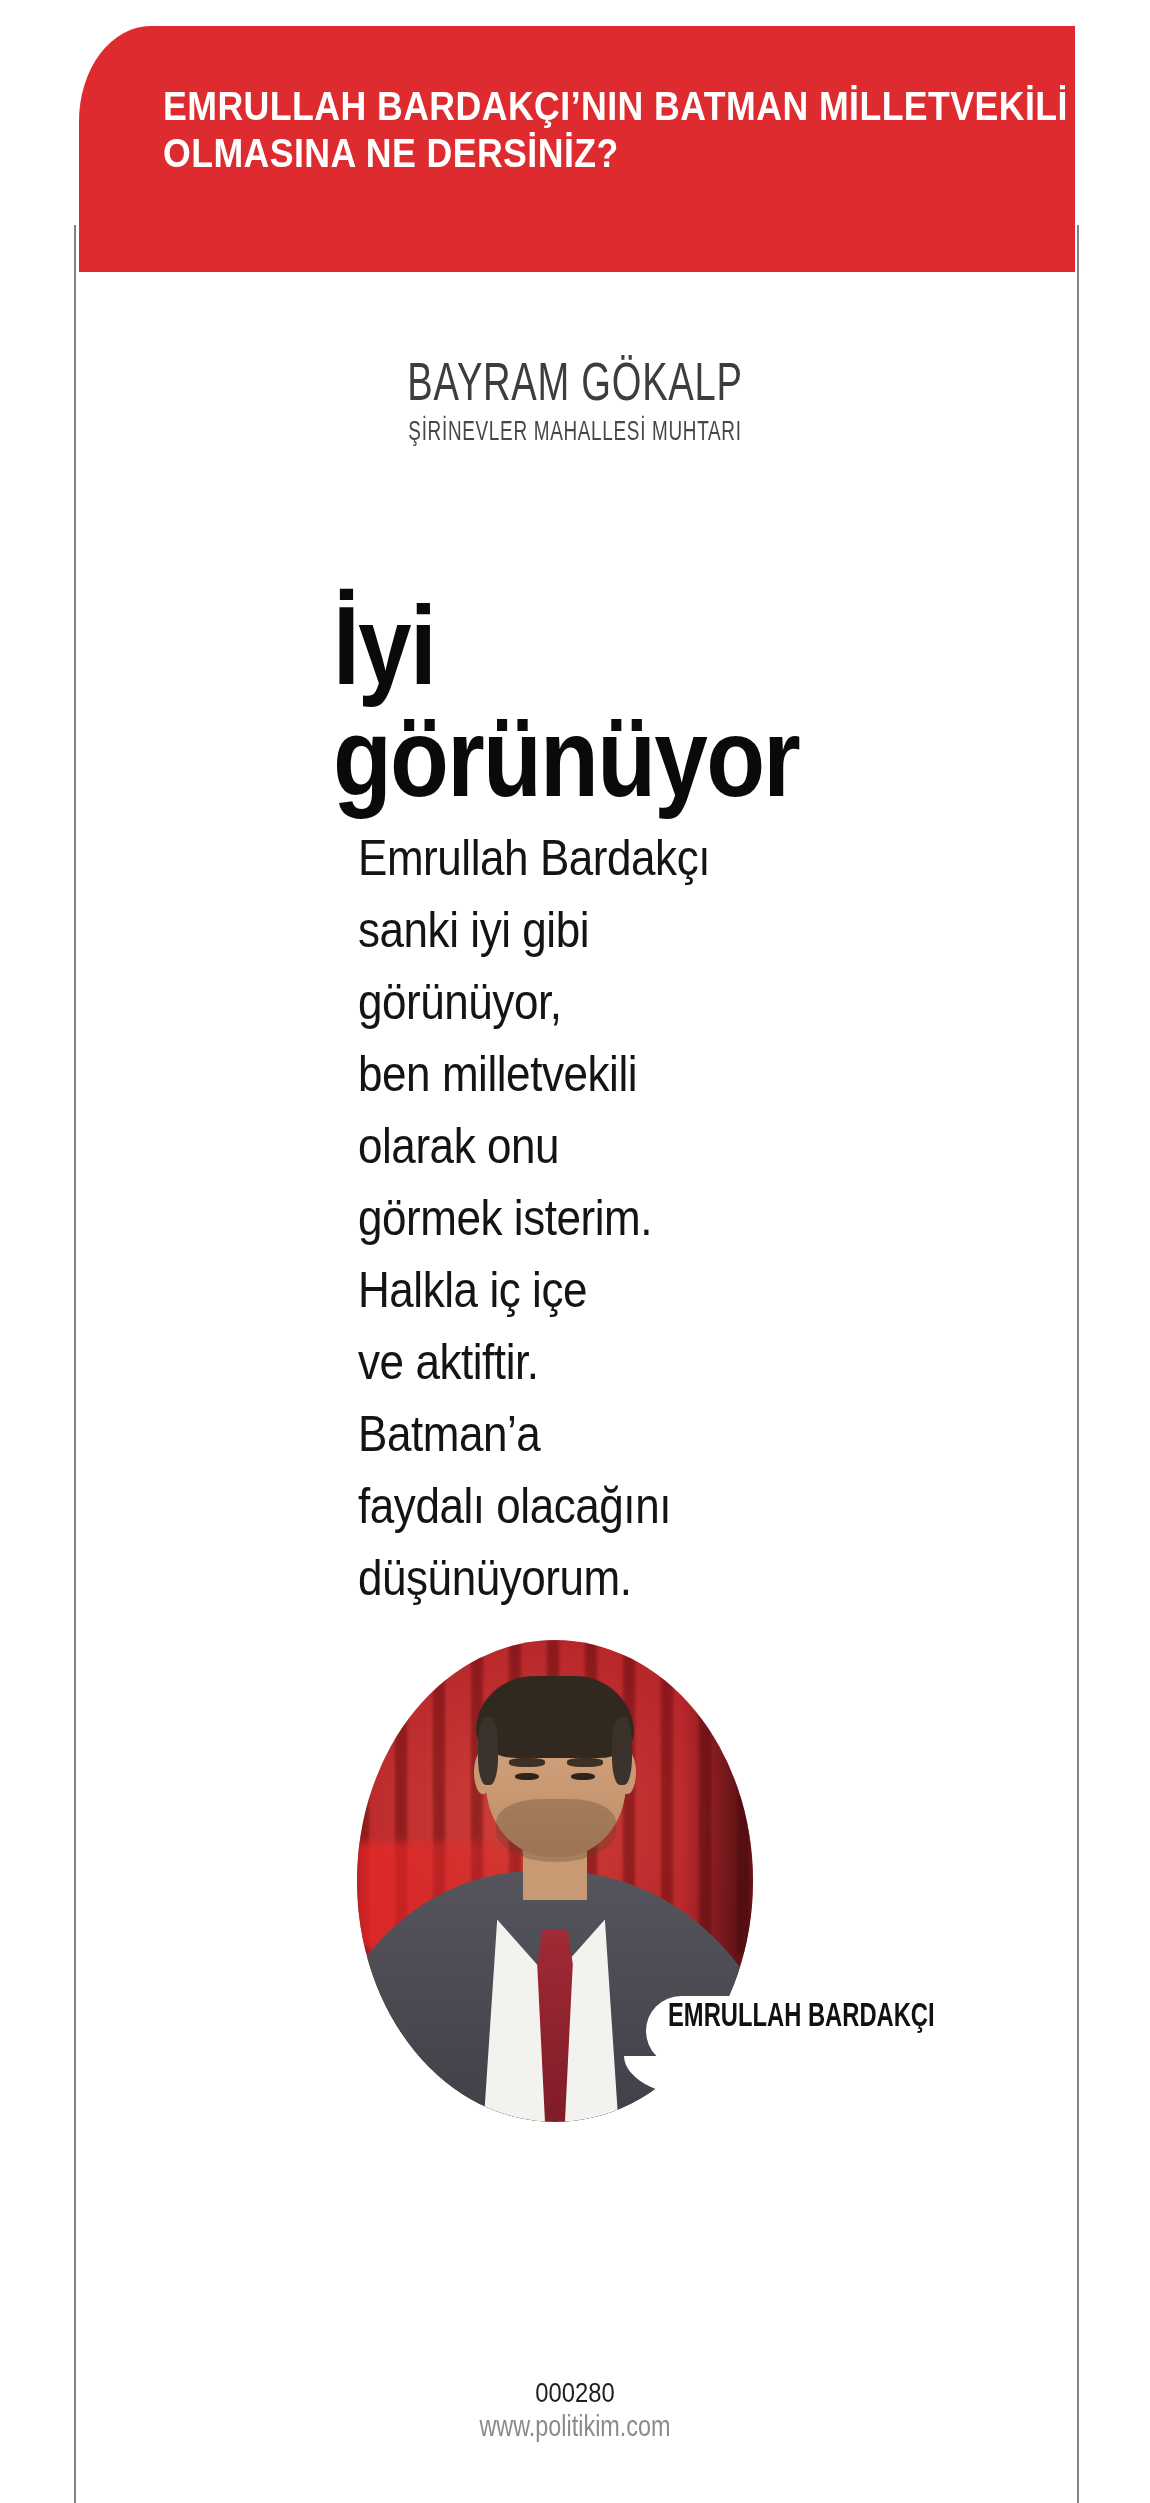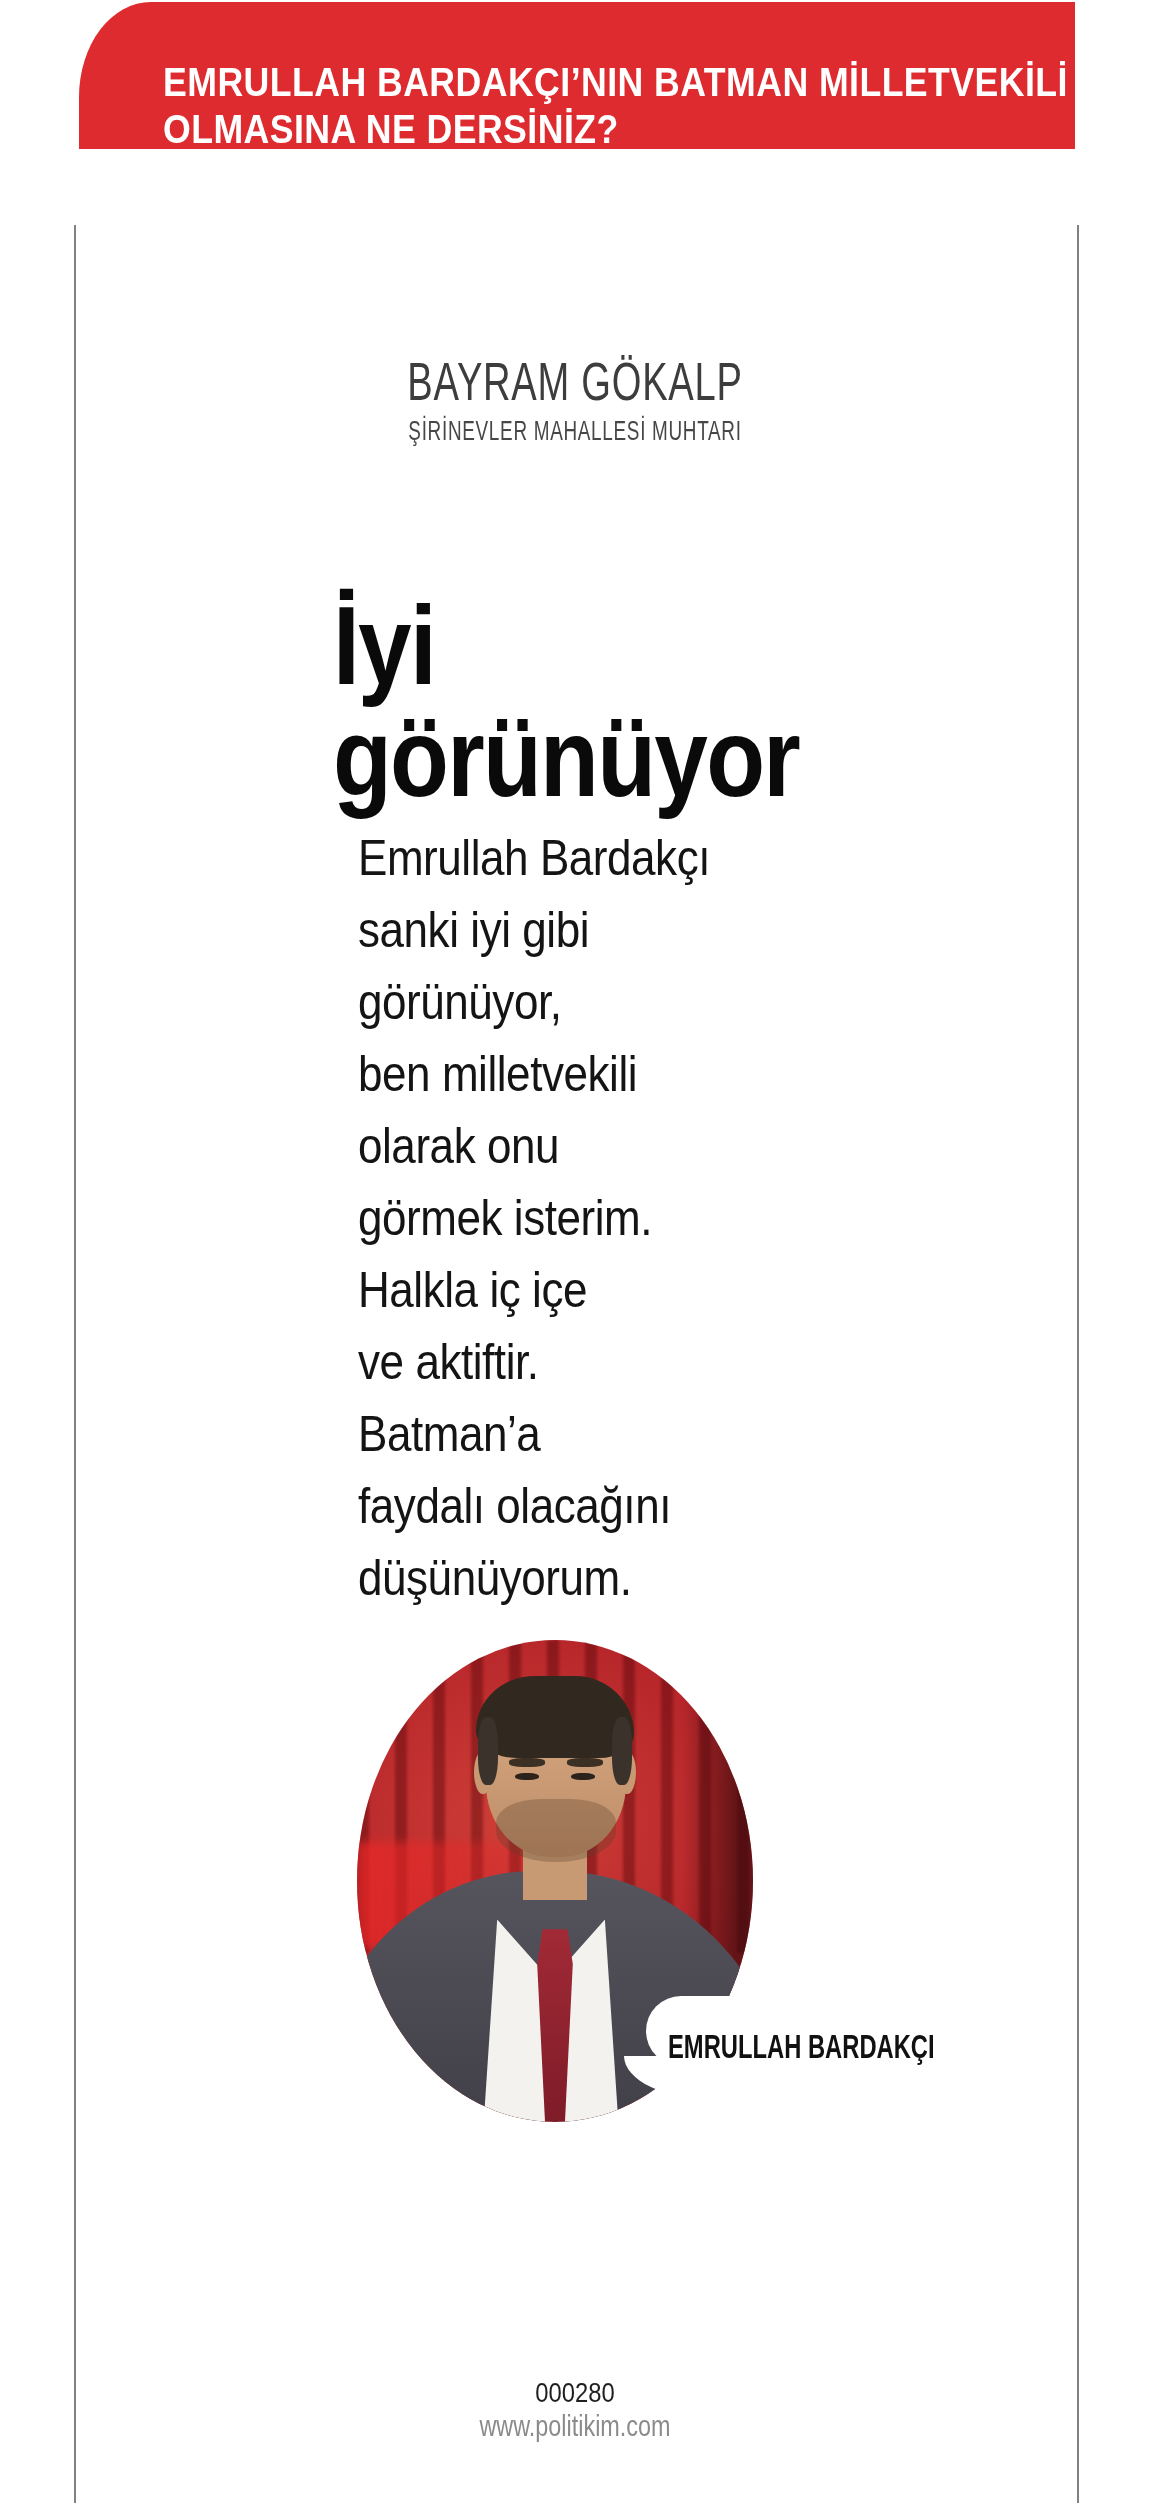--- a/index.html
+++ b/index.html
@@ -11,21 +11,21 @@
   }
   html,body{margin:0;padding:0;}
   body{
     width:1150px;height:2503px;position:relative;background:#ffffff;
     font-family:"Liberation Sans", sans-serif;overflow:hidden;
   }
   .abs{position:absolute;}
 
   
   .banner{
-    left:79px;top:2px;width:996px;height:147px;
+    left:79px;top:26px;width:996px;height:246px;
     background:var(--banner_red);
     border-top-left-radius:72px 95px;
   }
   .banner-text{
     position:absolute;left:84px;top:57px;
     color:#ffffff;font-weight:bold;font-size:41px;line-height:47px;
     letter-spacing:0.5px;white-space:nowrap;
     transform:scaleX(0.87);transform-origin:left top;
   }
 
@@ -100,21 +100,21 @@
   .brow.l{left:38.5%;} .brow.r{left:53%;}
   .eye{width:6%;height:1.6%;top:27.5%;background:#2c241c;border-radius:40%;}
   .eye.l{left:40%;} .eye.r{left:54%;}
   .stubble{top:33%;left:35%;width:30.5%;height:13%;
     background:rgba(86,62,44,0.30);border-radius:45% 45% 60% 60%;}
 
   
   .name-label{
     left:646px;top:1996px;width:431px;height:70px;background:#ffffff;
     border-radius:36px 0 0 36px;z-index:2;
-    display:flex;align-items:flex-end;
+    display:flex;align-items:flex-start;
   }
   .name-label-tail{
     left:624px;top:2056px;width:92px;height:44px;background:#ffffff;
     border-bottom-left-radius:92px 44px;z-index:2;
   }
   .name-label-text{
     margin-left:22px;
     font-size:33px;font-weight:bold;color:#111111;white-space:nowrap;
     transform:scaleX(0.72);transform-origin:left center;
   }

